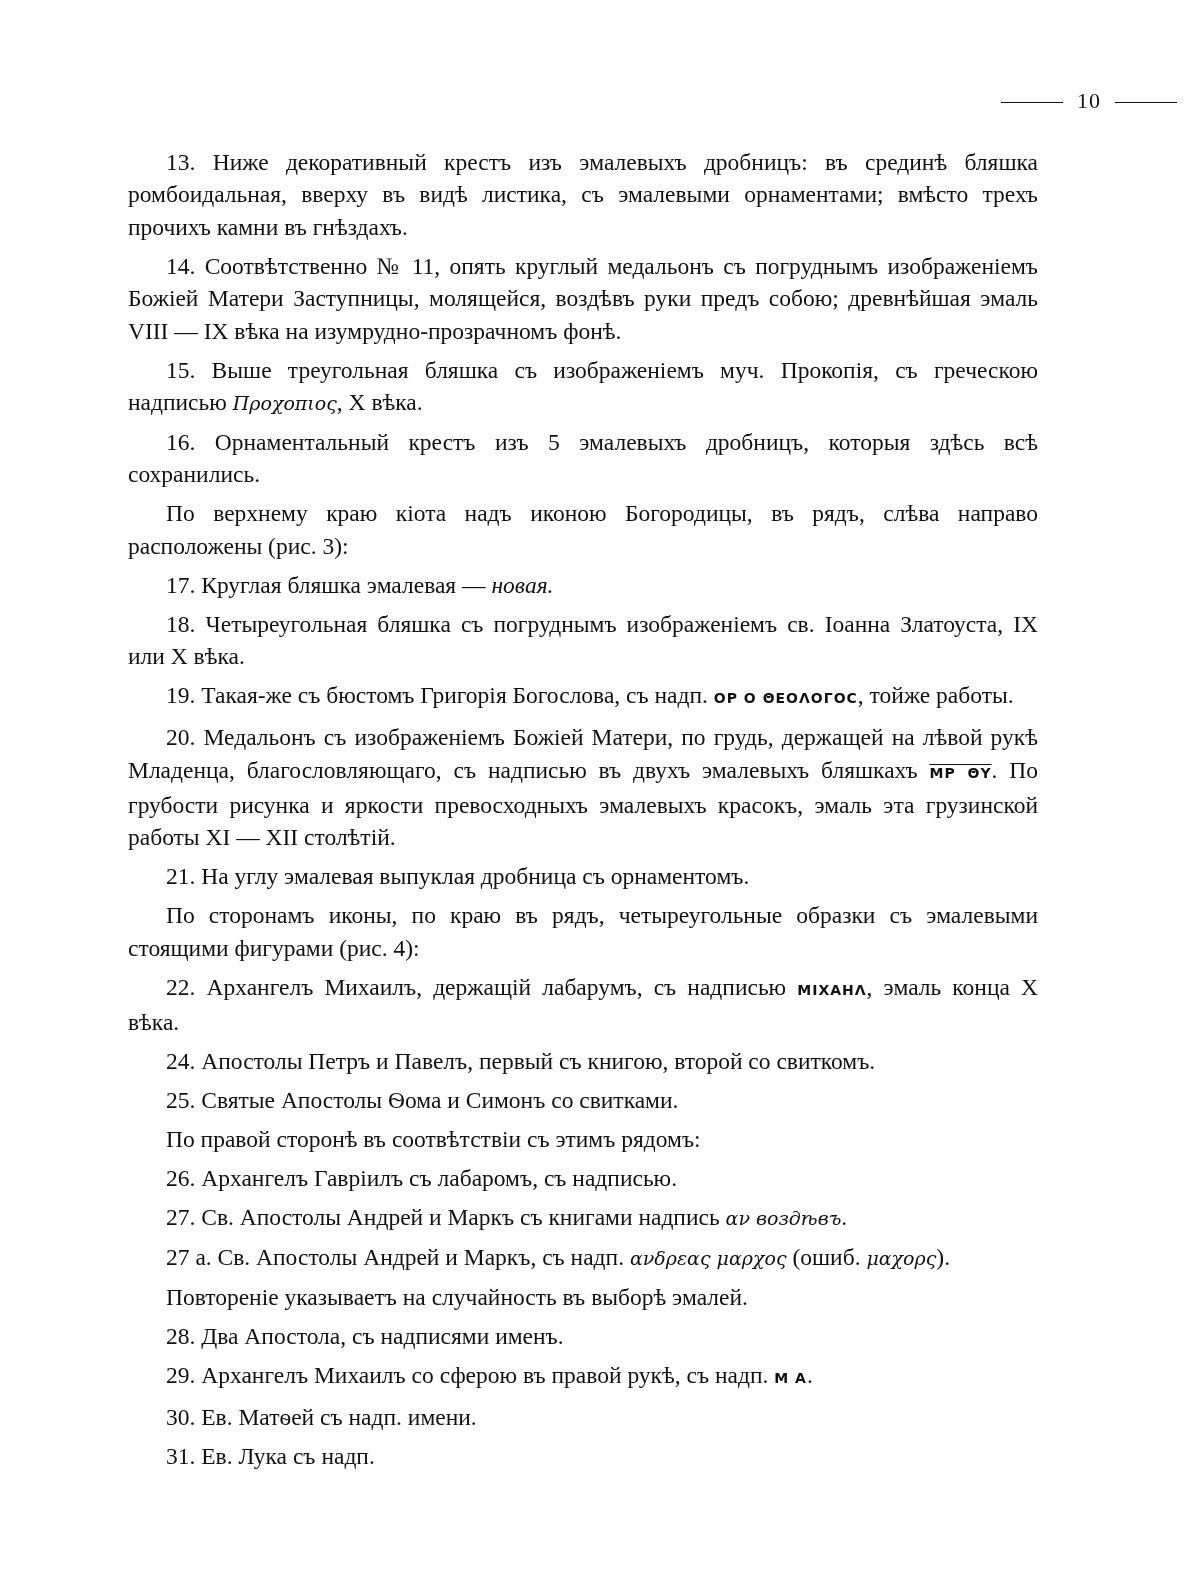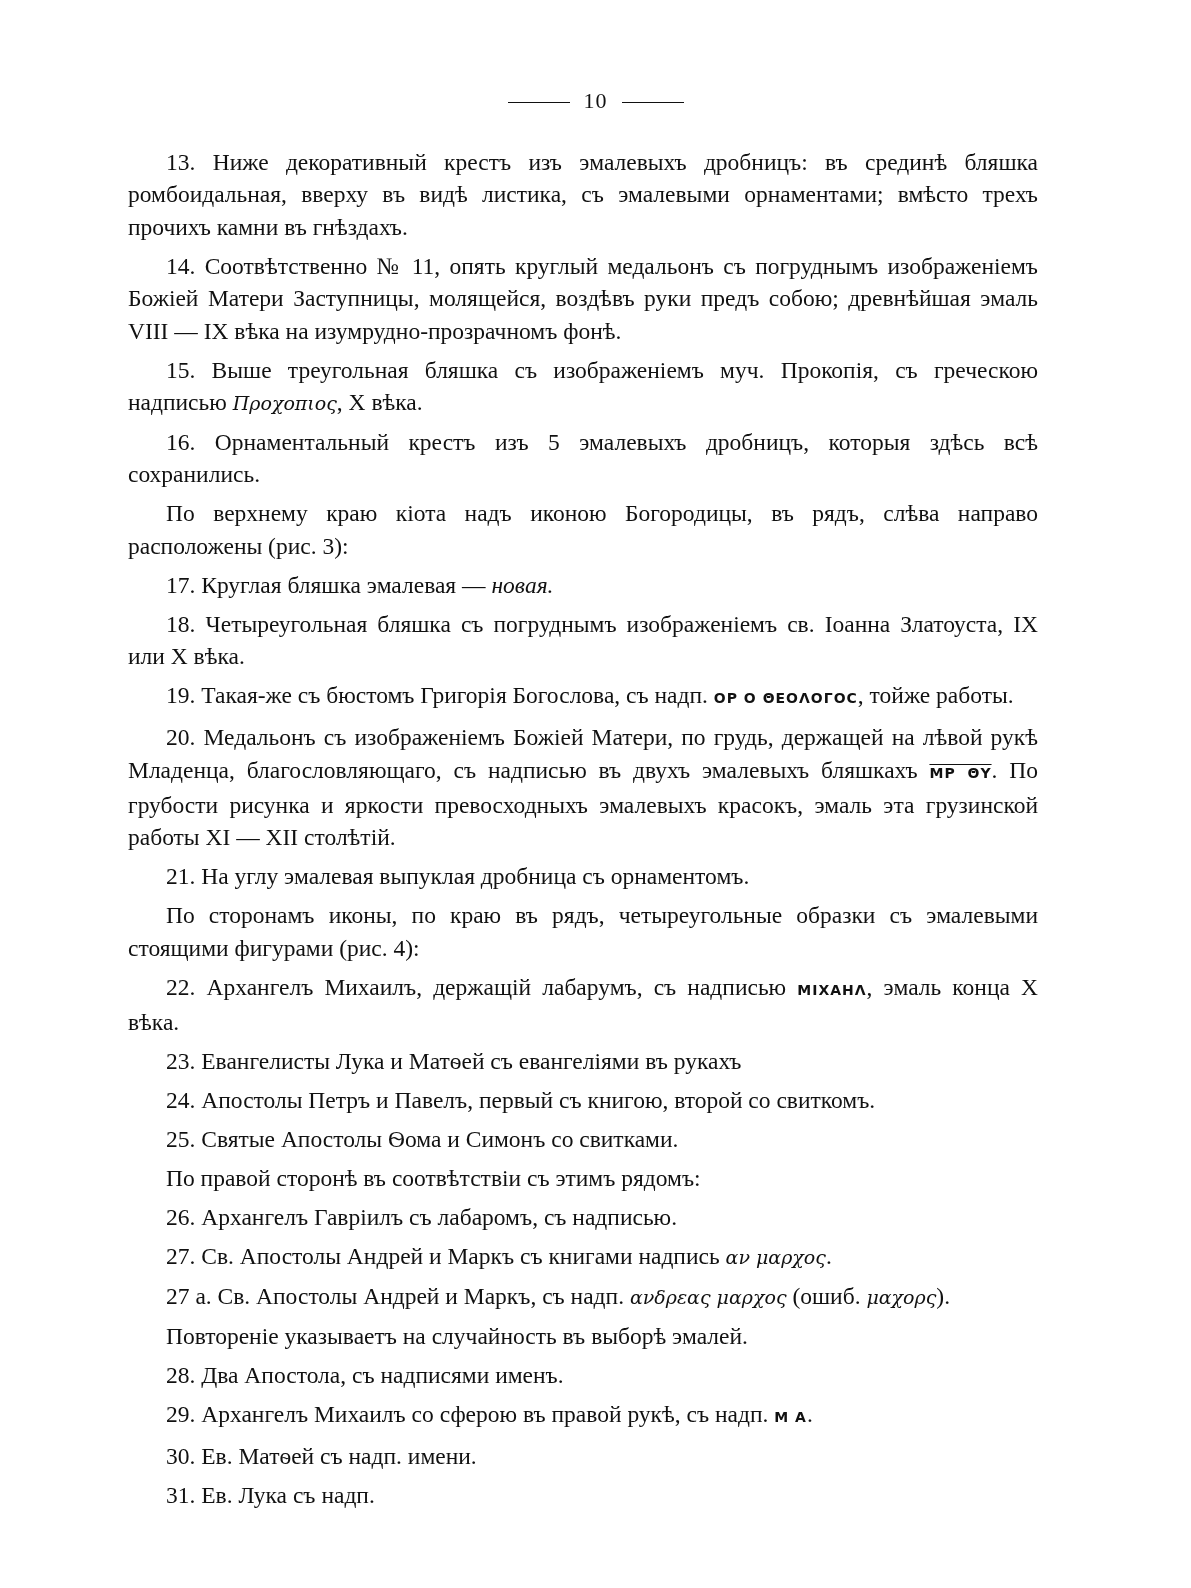--- a/index.html
+++ b/index.html
@@ -3,21 +3,21 @@
 <meta charset="utf-8">
 <style>
   html, body { margin: 0; padding: 0; background: #ffffff; }
   body {
     width: 1191px; height: 1588px; position: relative; overflow: hidden;
     font-family: "Liberation Serif", "DejaVu Serif", serif;
     color: #111111;
   }
   .page-number {
     position: absolute; top: 88px; left: 0; width: 1191px;
-    text-align: center; font-size: 22px; letter-spacing: 1px;
+    text-align: right; font-size: 22px; letter-spacing: 1px;
   }
   .page-number .rule {
     display: inline-block; width: 62px; height: 0; border-top: 1.6px solid #111;
     vertical-align: middle; margin: 0 14px;
   }
   .text {
     position: absolute; top: 146px; left: 128px; width: 910px;
     font-size: 23.5px; line-height: 32.4px;
     text-align: justify;
   }
@@ -40,25 +40,24 @@
     <p class="p"><span>15. Выше треугольная бляшка съ изображенiемъ муч. Прокопiя, съ греческою надписью </span><span class="gr">Προχοπιος</span><span>, X вѣка.</span></p>
     <p class="p"><span>16. Орнаментальный крестъ изъ 5 эмалевыхъ дробницъ, которыя здѣсь всѣ сохранились.</span></p>
     <p class="p"><span>По верхнему краю кiота надъ иконою Богородицы, въ рядъ, слѣва направо расположены (рис. 3):</span></p>
     <p class="p"><span>17. Круглая бляшка эмалевая — </span><span class="it">новая.</span></p>
     <p class="p"><span>18. Четыреугольная бляшка съ погруднымъ изображенiемъ св. Iоанна Златоуста, IX или X вѣка.</span></p>
     <p class="p"><span>19. Такая-же съ бюстомъ Григорiя Богослова, съ надп. </span><span class="caps">ΟΡ Ο ΘΕΟΛΟΓΟϹ</span><span>, тойже работы.</span></p>
     <p class="p"><span>20. Медальонъ съ изображенiемъ Божiей Матери, по грудь, держащей на лѣвой рукѣ Младенца, благословляющаго, съ надписью въ двухъ эмалевыхъ бляшкахъ </span><span class="caps overline">ΜΡ ΘΥ</span><span>. По грубости рисунка и яркости превосходныхъ эмалевыхъ красокъ, эмаль эта грузинской работы XI — XII столѣтiй.</span></p>
     <p class="p"><span>21. На углу эмалевая выпуклая дробница съ орнаментомъ.</span></p>
     <p class="p"><span>По сторонамъ иконы, по краю въ рядъ, четыреугольные образки съ эмалевыми стоящими фигурами (рис. 4):</span></p>
     <p class="p"><span>22. Архангелъ Михаилъ, держащiй лабарумъ, съ надписью </span><span class="caps">ΜΙΧΑΗΛ</span><span>, эмаль конца X вѣка.</span></p>
-    <p class="p"><span>23. Евангелисты Лука и Матѳей съ евангелiями въ рукахъ</span></p>
     <p class="p"><span>24. Апостолы Петръ и Павелъ, первый съ книгою, второй со свиткомъ.</span></p>
     <p class="p"><span>25. Святые Апостолы Ѳома и Симонъ со свитками.</span></p>
     <p class="p"><span>По правой сторонѣ въ соотвѣтствiи съ этимъ рядомъ:</span></p>
     <p class="p"><span>26. Архангелъ Гаврiилъ съ лабаромъ, съ надписью.</span></p>
-    <p class="p"><span>27. Св. Апостолы Андрей и Маркъ съ книгами надпись </span><span class="gr">αν μαρχος</span><span>.</span></p>
+    <p class="p"><span>27. Св. Апостолы Андрей и Маркъ съ книгами надпись </span><span class="gr">αν воздѣвъ</span><span>.</span></p>
     <p class="p"><span>27 а. Св. Апостолы Андрей и Маркъ, съ надп. </span><span class="gr">ανδρεας μαρχος</span><span> (ошиб. </span><span class="gr">μαχορς</span><span>).</span></p>
     <p class="p"><span>Повторенiе указываетъ на случайность въ выборѣ эмалей.</span></p>
     <p class="p"><span>28. Два Апостола, съ надписями именъ.</span></p>
     <p class="p"><span>29. Архангелъ Михаилъ со сферою въ правой рукѣ, съ надп. </span><span class="caps">Μ Α</span><span>.</span></p>
     <p class="p"><span>30. Ев. Матѳей съ надп. имени.</span></p>
     <p class="p"><span>31. Ев. Лука съ надп.</span></p>
   </div>
 
 </body></html>

